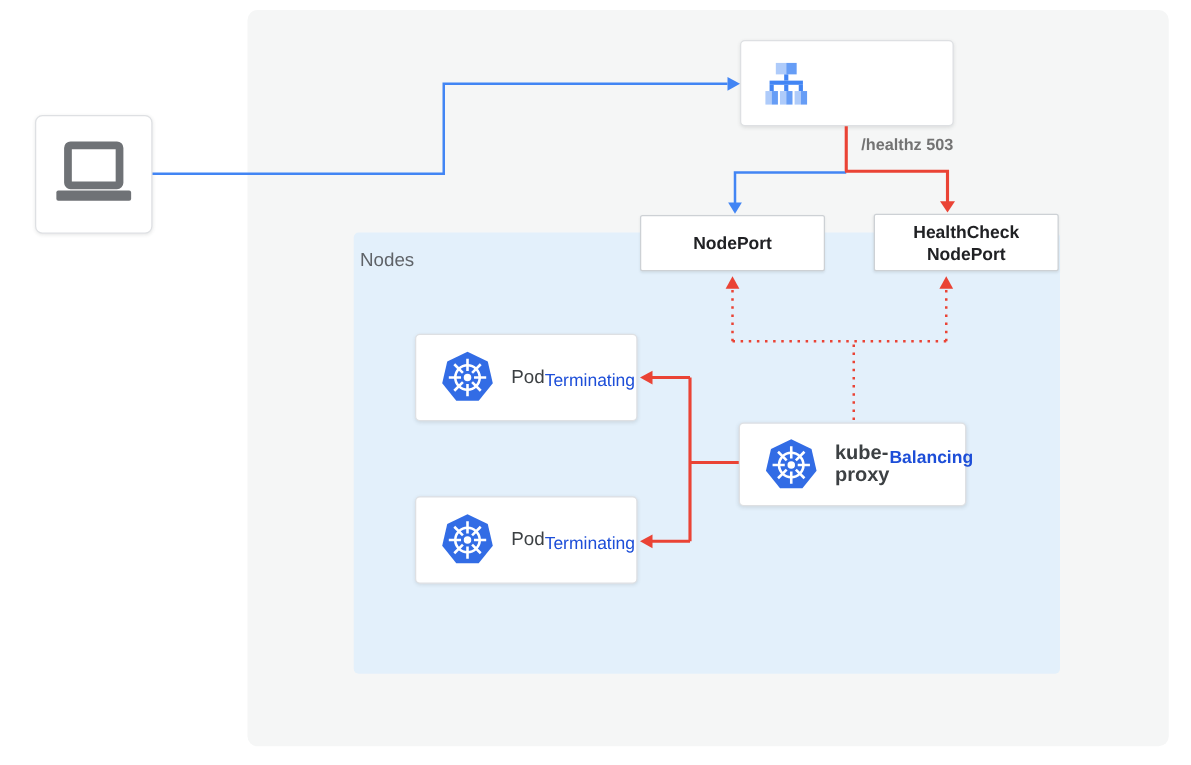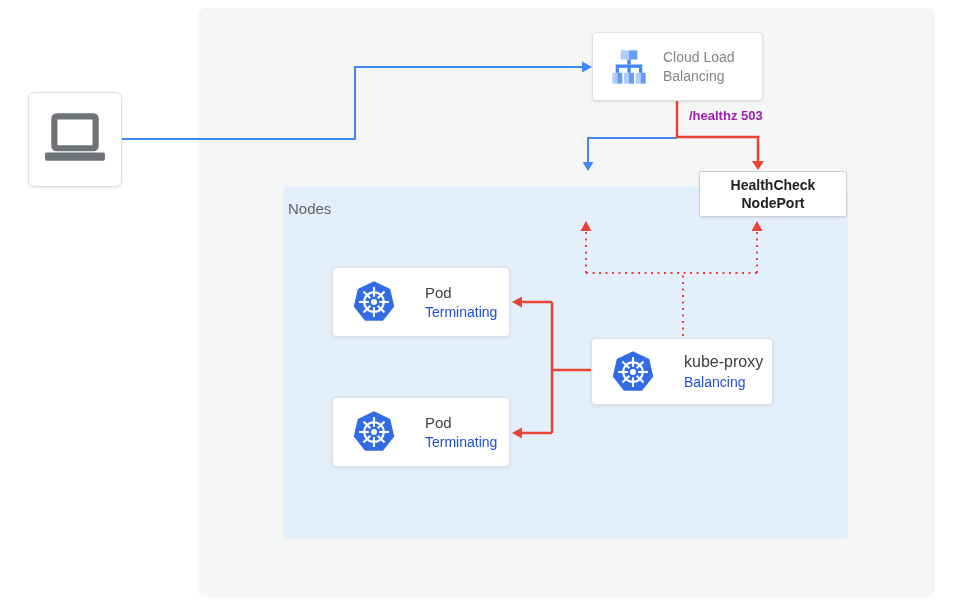--- a/index.html
+++ b/index.html
@@ -35,28 +35,28 @@
     position: absolute; background: #ffffff; border: 1px solid #CDD1D5; border-radius: 2px;
     display: flex; align-items: center; justify-content: center; text-align: center;
     font-size: 14px; font-weight: bold; color: #202124; line-height: 1.3;
     box-shadow: 0 1px 2px rgba(60,64,67,0.10);
   }
   .nodeport-box { left: 512px; top: 172px; width: 148px; height: 45px; }
   .hc-nodeport-box { left: 683px; top: 171px; width: 148px; height: 46px; padding: 0 18px; margin-left: 16px; }
 
   .healthz-label {
     position: absolute; left: 689px; top: 108px;
-    font-size: 13px; font-weight: bold; color: #a21caf; text-align: right;
+    font-size: 13px; font-weight: bold; color: #737373; text-align: right;
   }
 
   .k8s-card { padding-left: 18px; }
-  .k8s-card .texts { margin-left: 28px; display: flex; flex-direction: column; }
+  .k8s-card .texts { margin-left: 12px; display: flex; flex-direction: row; }
   .pod-box-1 { left: 332px; top: 267px; width: 178px; height: 70px; }
   .pod-box-2 { left: 332px; top: 397px; width: 178px; height: 70px; }
-  .kproxy-box { left: 591px; top: 338px; width: 182px; height: 67px; }
+  .kproxy-box { left: 591px; top: 338px; width: 182px; height: 67px; font-weight: bold; }
   .card-title { font-size: 15px; color: #3C4043; }
   .card-title-lg { font-size: 16px; color: #3C4043; }
   .card-sub { font-size: 14px; color: #1d4ed8; margin-top: 3px; }
 
   .icon-wrap { flex: 0 0 auto; display: flex; align-items: center; justify-content: center; }
 
   #arrows { position: absolute; left: 0; top: 0; width: 953px; height: 612px; pointer-events: none; }
 </style>
 </head>
 <body>
@@ -87,25 +87,25 @@
         <rect x="22" y="23" width="4" height="6" fill="#4285F4"></rect>
         <rect x="36" y="23" width="4" height="6" fill="#4285F4"></rect>
         <rect x="4" y="29" width="6" height="13" fill="#AECBFA"></rect>
         <rect x="10" y="29" width="6" height="13" fill="#669DF6"></rect>
         <rect x="18" y="29" width="6" height="13" fill="#AECBFA"></rect>
         <rect x="24" y="29" width="6" height="13" fill="#669DF6"></rect>
         <rect x="32" y="29" width="6" height="13" fill="#AECBFA"></rect>
         <rect x="38" y="29" width="6" height="13" fill="#669DF6"></rect>
       </svg>
     </span>
-    <span class="clb-label">Cloud Load Balancing</span>
   </div>
 
   <div class="healthz-label">/healthz 503</div>
 
+  <div class="port-box nodeport-box">NodePort</div>
   <div class="port-box hc-nodeport-box">HealthCheck NodePort</div>
 
   <div class="card k8s-card pod-box-1">
     <span class="icon-wrap">
       <svg width="46" height="46" viewBox="0 0 40 40">
         <polygon points="20,2 34.1,8.8 37.6,24 27.8,36.2 12.2,36.2 2.4,24 5.9,8.8" fill="#326CE5"></polygon>
         <circle cx="20" cy="20" r="8.5" fill="none" stroke="#ffffff" stroke-width="1.8"></circle>
         <circle cx="20" cy="20" r="2.6" fill="#ffffff"></circle>
         <g stroke="#ffffff" stroke-width="1.8">
           <line x1="20" y1="15.5" x2="20" y2="7"></line>

